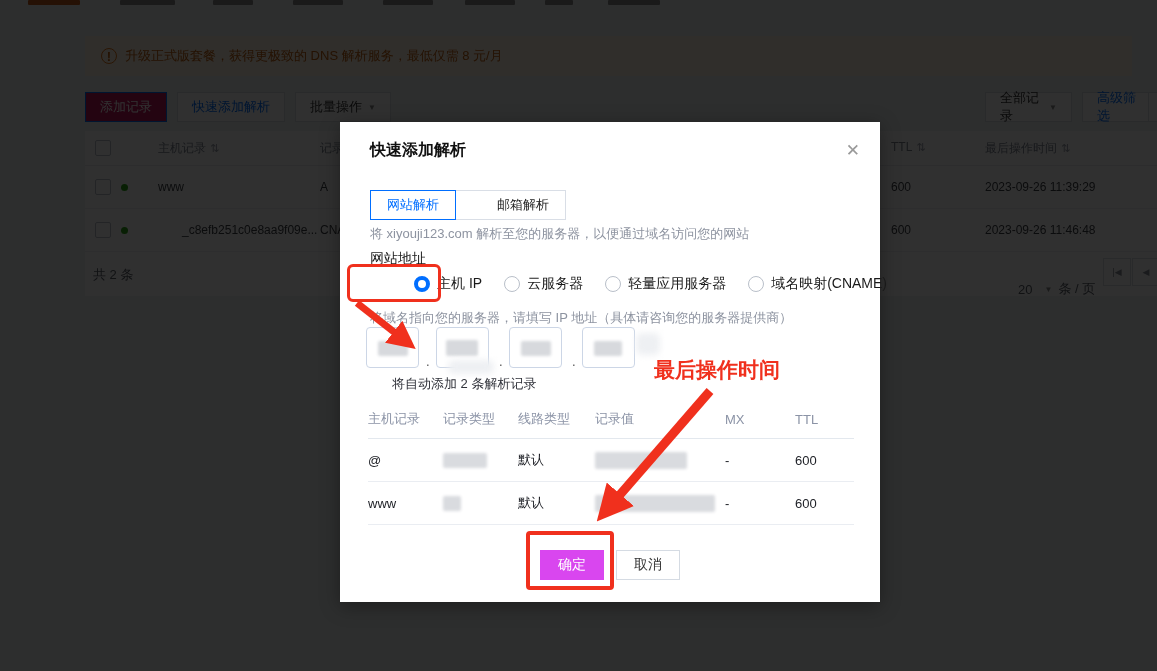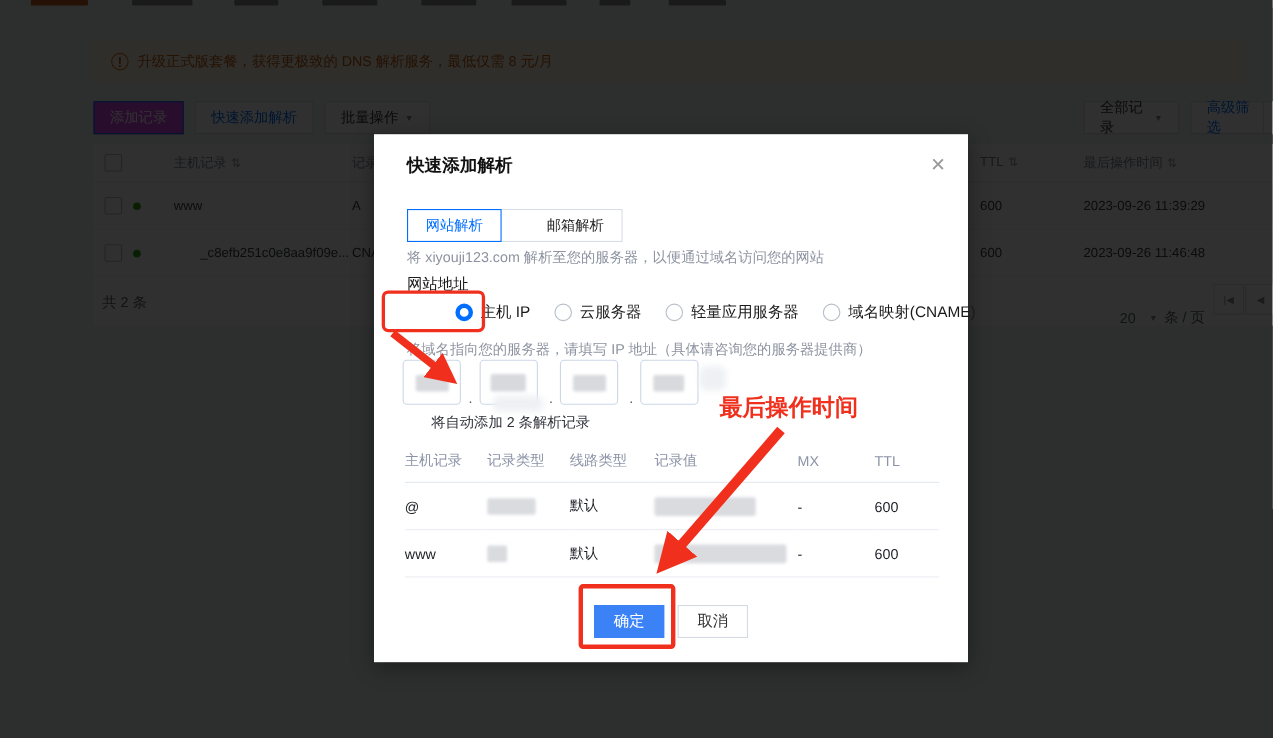--- a/index.html
+++ b/index.html
@@ -14,21 +14,21 @@
   .navfrag.hot { background:#c25e1e; }
 
   .banner { position:absolute; left:85px; top:36px; width:1047px; height:40px;
     background:#fdf3e1; display:flex; align-items:center; padding:0 16px; gap:8px; }
   .warn-ic { width:16px; height:16px; border:1.5px solid #e37318; border-radius:50%;
     color:#e37318; font-size:11px; font-weight:bold; display:flex; align-items:center; justify-content:center; flex:0 0 auto;}
   .banner span { color:#c05f10; font-size:13px; }
 
   .btn { display:inline-flex; align-items:center; justify-content:center; height:30px;
     padding:0 14px; font-size:13px; background:#fff; border:1px solid #d8dce3; color:#333; cursor:pointer; }
-  .btn.primary { background:#d946ef; border-color:#006eff; color:#fff; }
+  .btn.primary { background:#be185d; border-color:#006eff; color:#fff; }
   .btn.bluetext { color:#006eff; }
   .caret { font-size:8px; color:#888; margin-left:6px; }
   .toolbar-left { position:absolute; left:85px; top:92px; display:flex; gap:10px; }
   .toolbar-right { position:absolute; left:985px; top:92px; display:flex; gap:10px; }
   .btn.stub { position:absolute; left:1148px; top:92px; width:30px; }
 
   .card { position:absolute; left:85px; top:131px; width:1090px; height:165px; background:#fff; }
   .thead { position:absolute; left:0; top:0; width:100%; height:35px; border-bottom:1px solid #e7eaf0; }
   .th { position:absolute; top:9px; font-size:12px; color:#7e8492; }
   .sort { font-size:11px; color:#9aa0ad; margin-left:4px; }
@@ -70,21 +70,21 @@
 
   .ptable { position:absolute; left:28px; top:282px; width:486px; border-collapse:collapse; table-layout:fixed; }
   .ptable th { text-align:left; font-weight:normal; font-size:13px; color:#8b93a6;
     padding:6px 0 10px 0; border-bottom:1px solid #e3e8ee; }
   .ptable td { font-size:13px; color:#1c1e24; height:43px; border-bottom:1px solid #eaedf2; position:relative; }
   .tblur { display:inline-block; background:#d9dbdf; filter:blur(1.5px); border-radius:2px; vertical-align:middle; }
 
   .m-actions { position:absolute; left:0; top:428px; width:100%; display:flex; justify-content:center; gap:12px; }
   .mbtn { height:30px; min-width:64px; padding:0 16px; font-size:14px; display:flex; align-items:center;
     justify-content:center; cursor:pointer; border:1px solid transparent; }
-  .mbtn.ok { background:#3b82f6; color:#fff; }
+  .mbtn.ok { background:#d946ef; color:#fff; }
   .mbtn.cancel { background:#fff; border-color:#d5dbe3; color:#333; }
 
   
   .anno { position:absolute; z-index:30; }
   .rect1 { left:347px; top:264px; width:94px; height:38px; border:3px solid #f0301d; border-radius:6px; }
   .rect2 { left:526px; top:531px; width:88px; height:59px; border:4px solid #f0301d; border-radius:4px; }
   .anno-label { left:654px; top:356px; color:#f0301d; font-size:21px; font-weight:bold; }
   svg.arrows { position:absolute; inset:0; z-index:29; pointer-events:none; }
 </style>
 </head>

